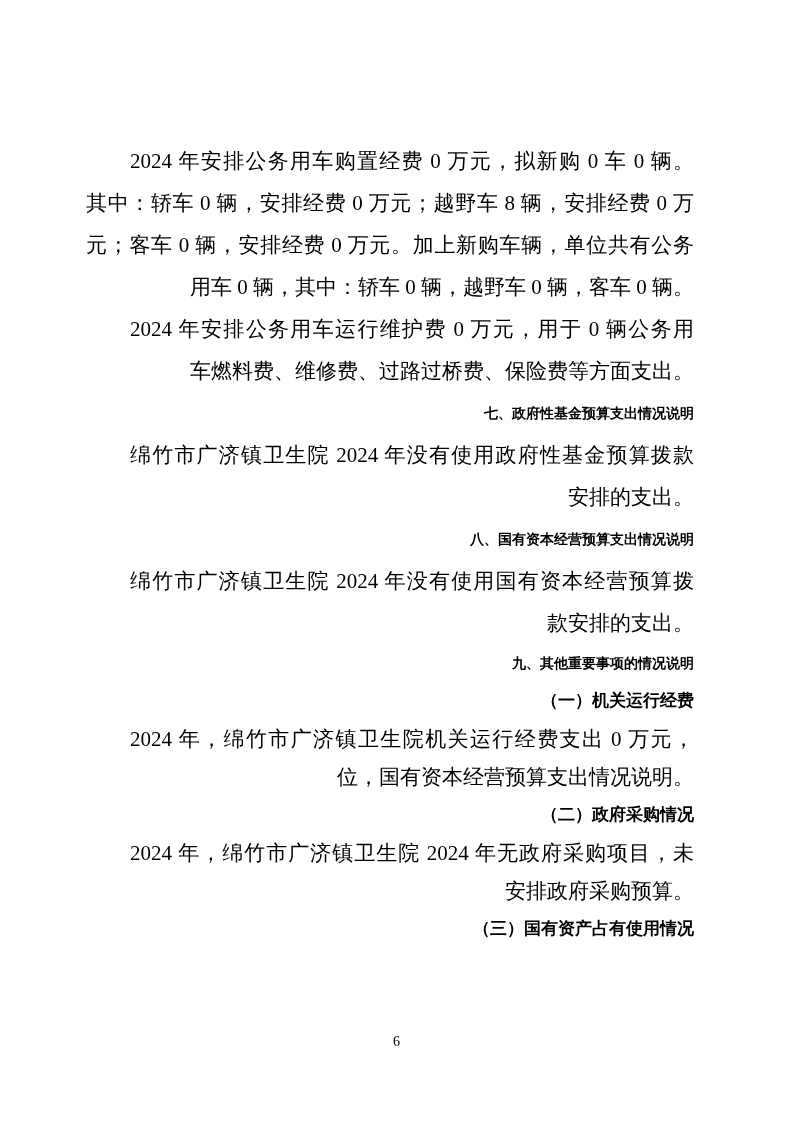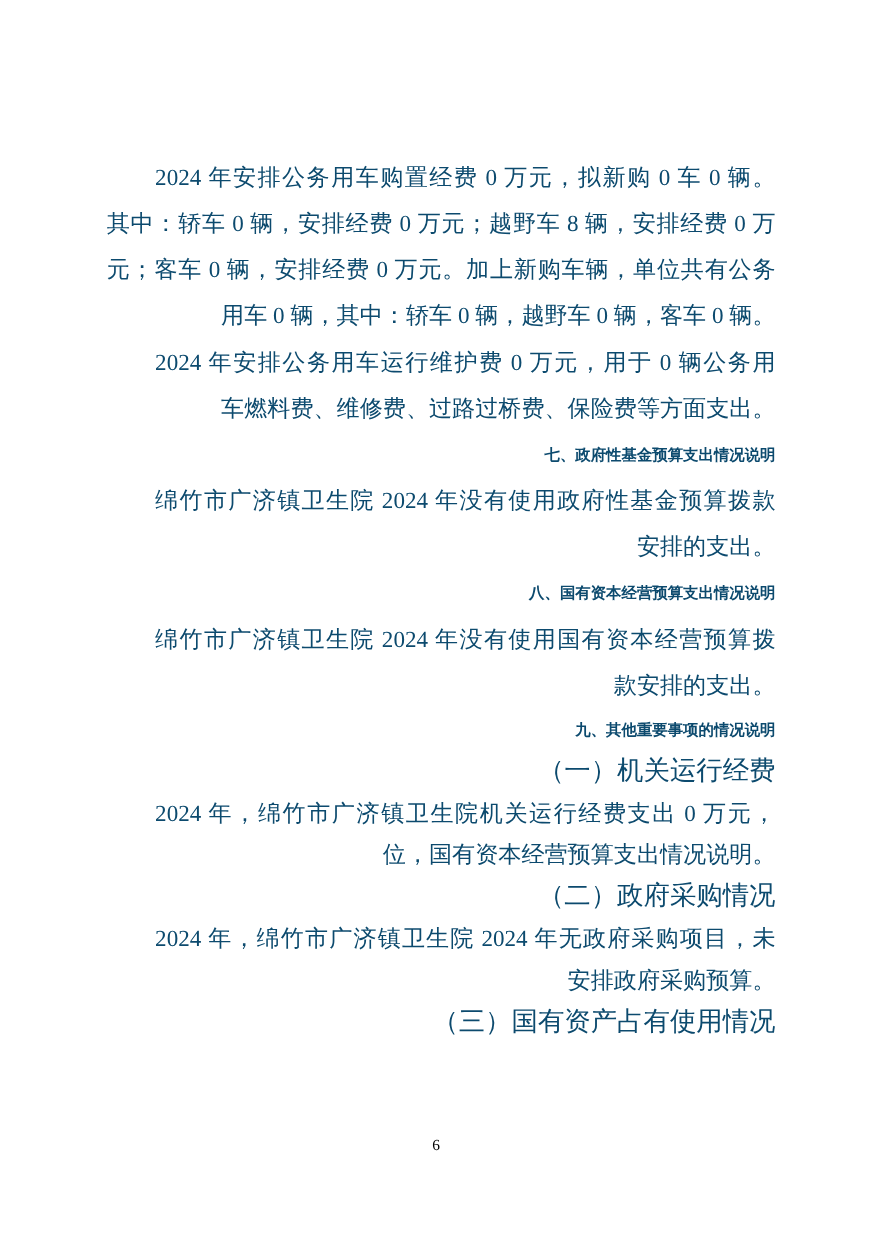--- a/index.html
+++ b/index.html
@@ -10,26 +10,26 @@
   .page {
     position: relative;
     width: 793px;
     height: 1122px;
     background: #ffffff;
     overflow: hidden;
     color: #000000;
   }
   .content {
     position: absolute;
-    left: 97px;
+    left: 86px;
     top: 140px;
     width: 608px;
     font-family: "Liberation Serif", "DejaVu Serif", serif;
     font-size: 21px;
-    color: #0c4a6e;
+    color: #000000;
   }
   .ln {
     height: 42px;
     line-height: 42px;
     white-space: nowrap;
     text-align: right;
   }
   .tight {
     height: 38px;
     line-height: 38px;
@@ -43,22 +43,22 @@
     text-align-last: justify;
     text-justify: inter-character;
   }
   .h1 {
     font-family: "Liberation Sans", "DejaVu Sans", sans-serif;
     font-weight: 700;
     font-size: 14px;
   }
   .h2 {
     font-family: "Liberation Serif", "DejaVu Serif", serif;
-    font-weight: 400;
-    font-size: 24px;
+    font-weight: 700;
+    font-size: 17px;
   }
   .page-number {
     position: absolute;
     left: 0;
     right: 0;
     top: 1034px;
     text-align: center;
     font-family: "Liberation Serif", "DejaVu Serif", serif;
     font-size: 14px;
     color: #000000;

